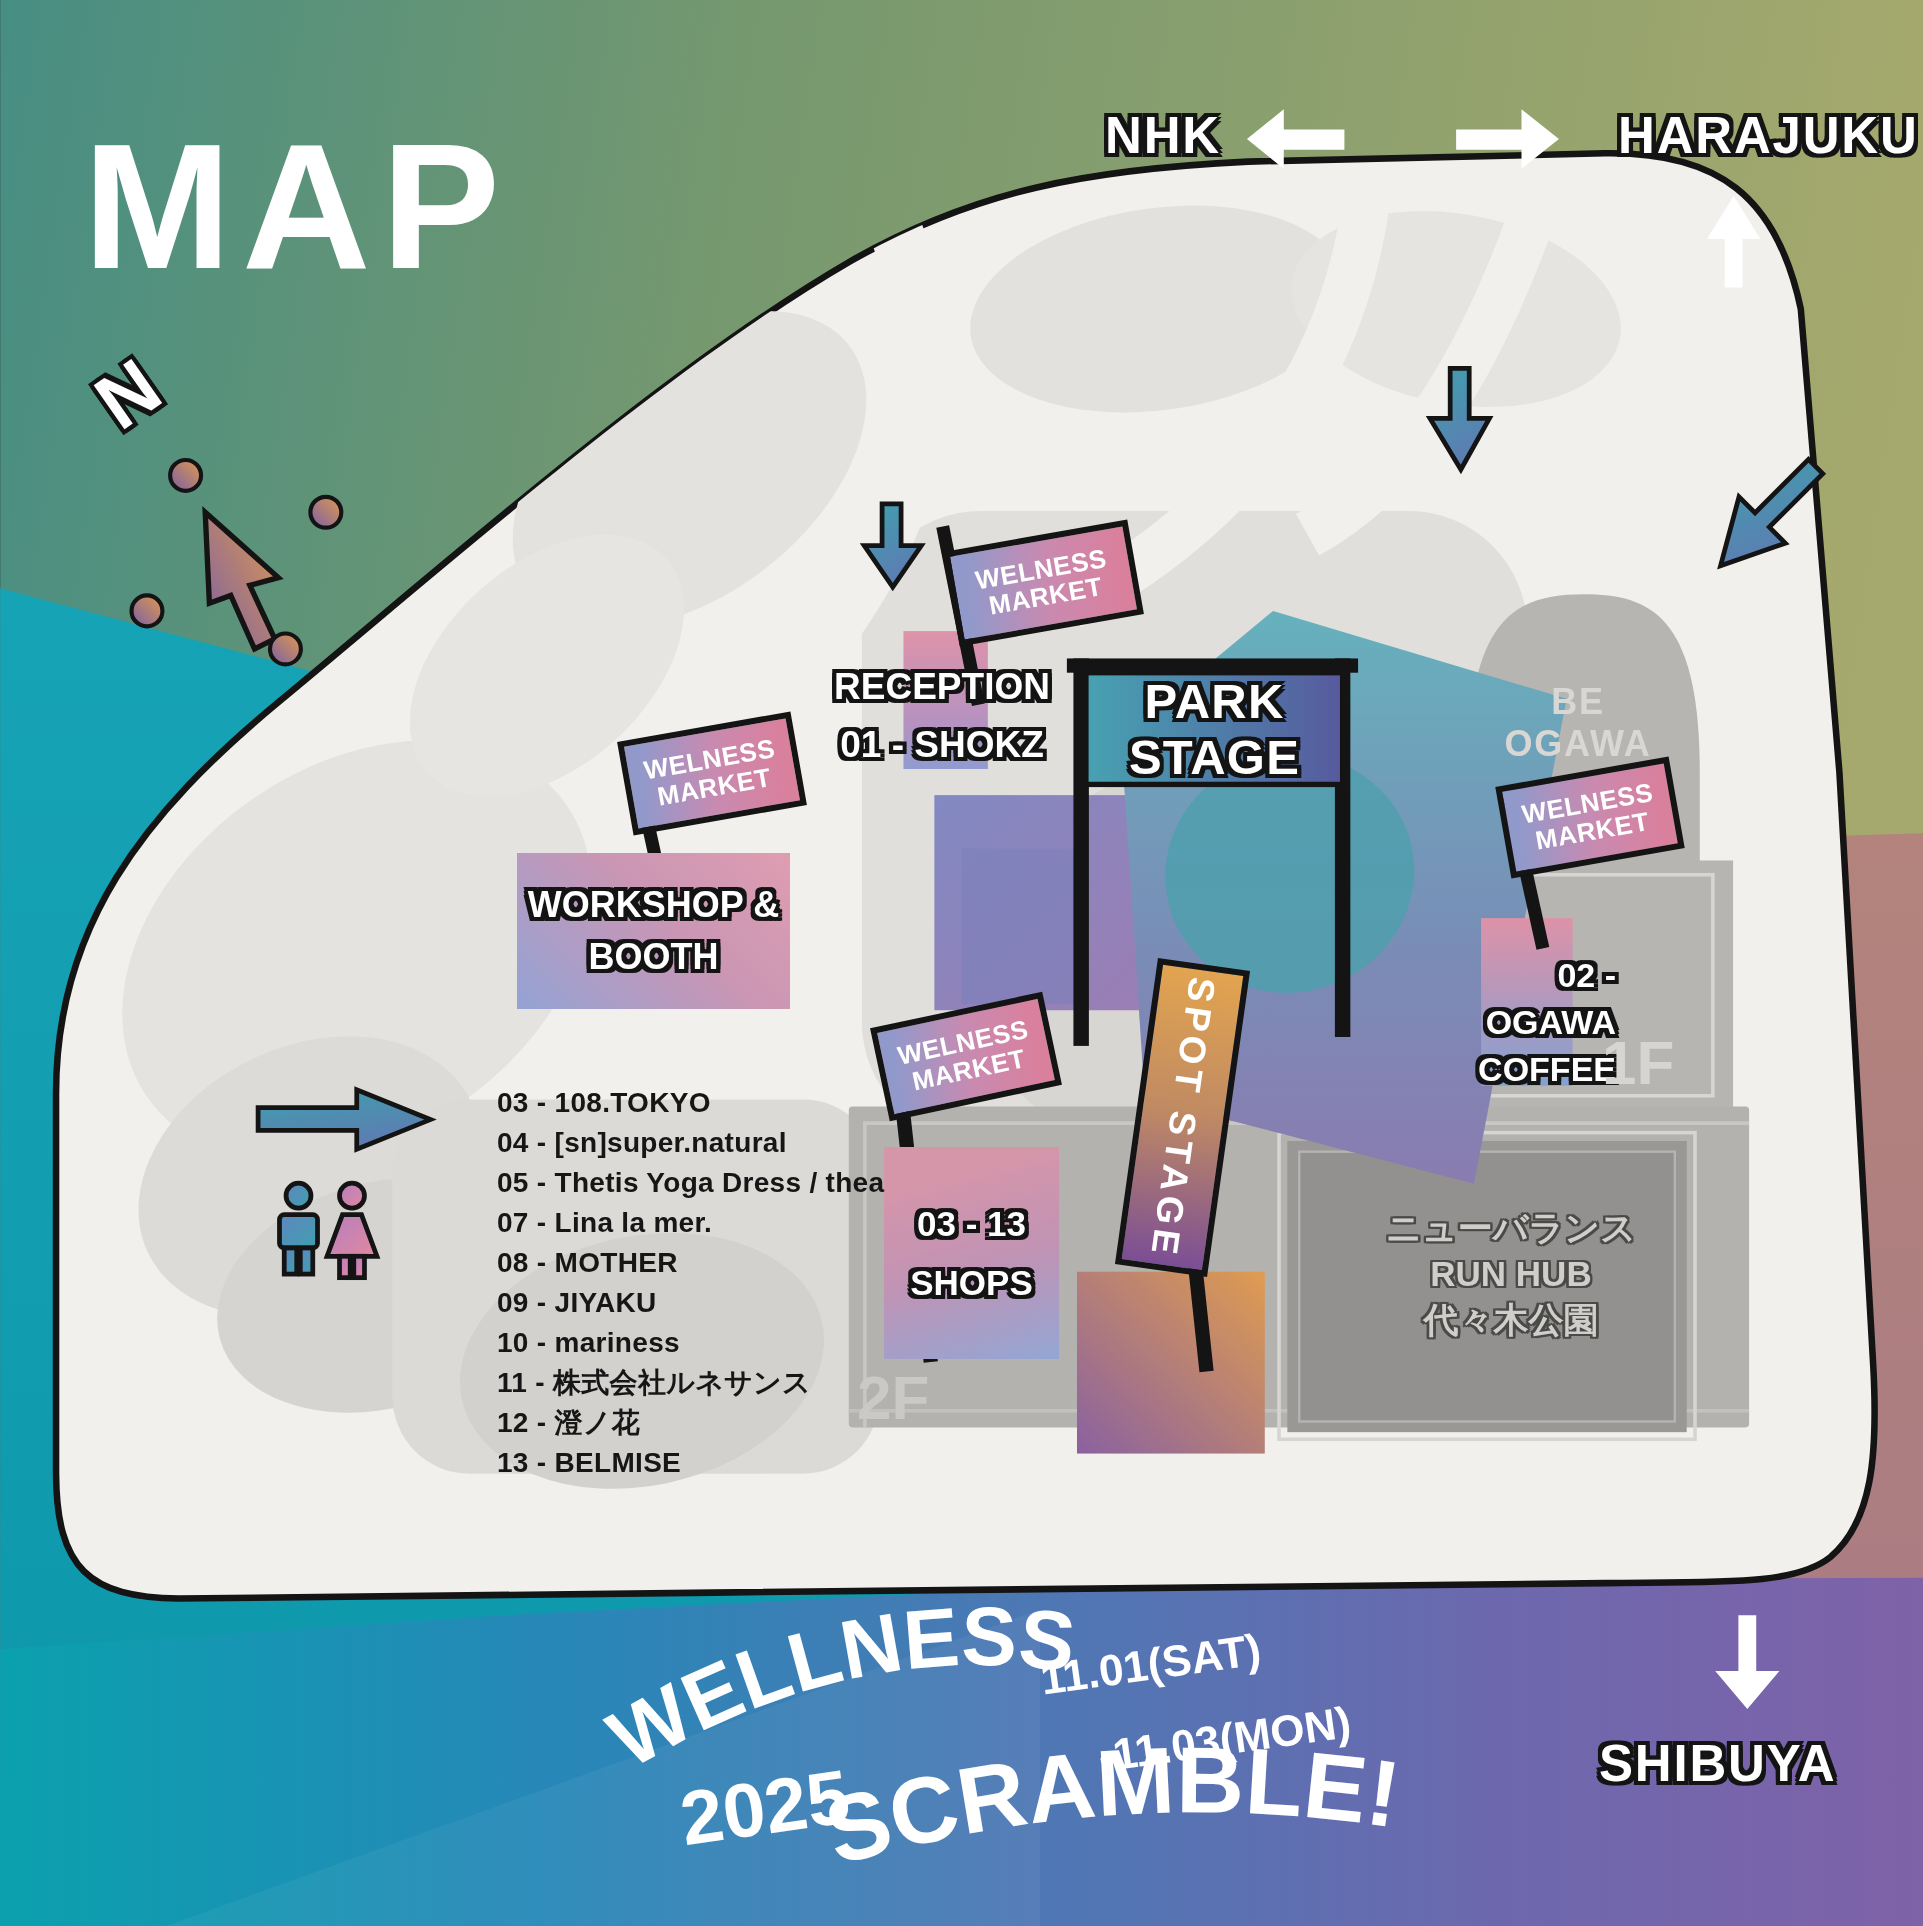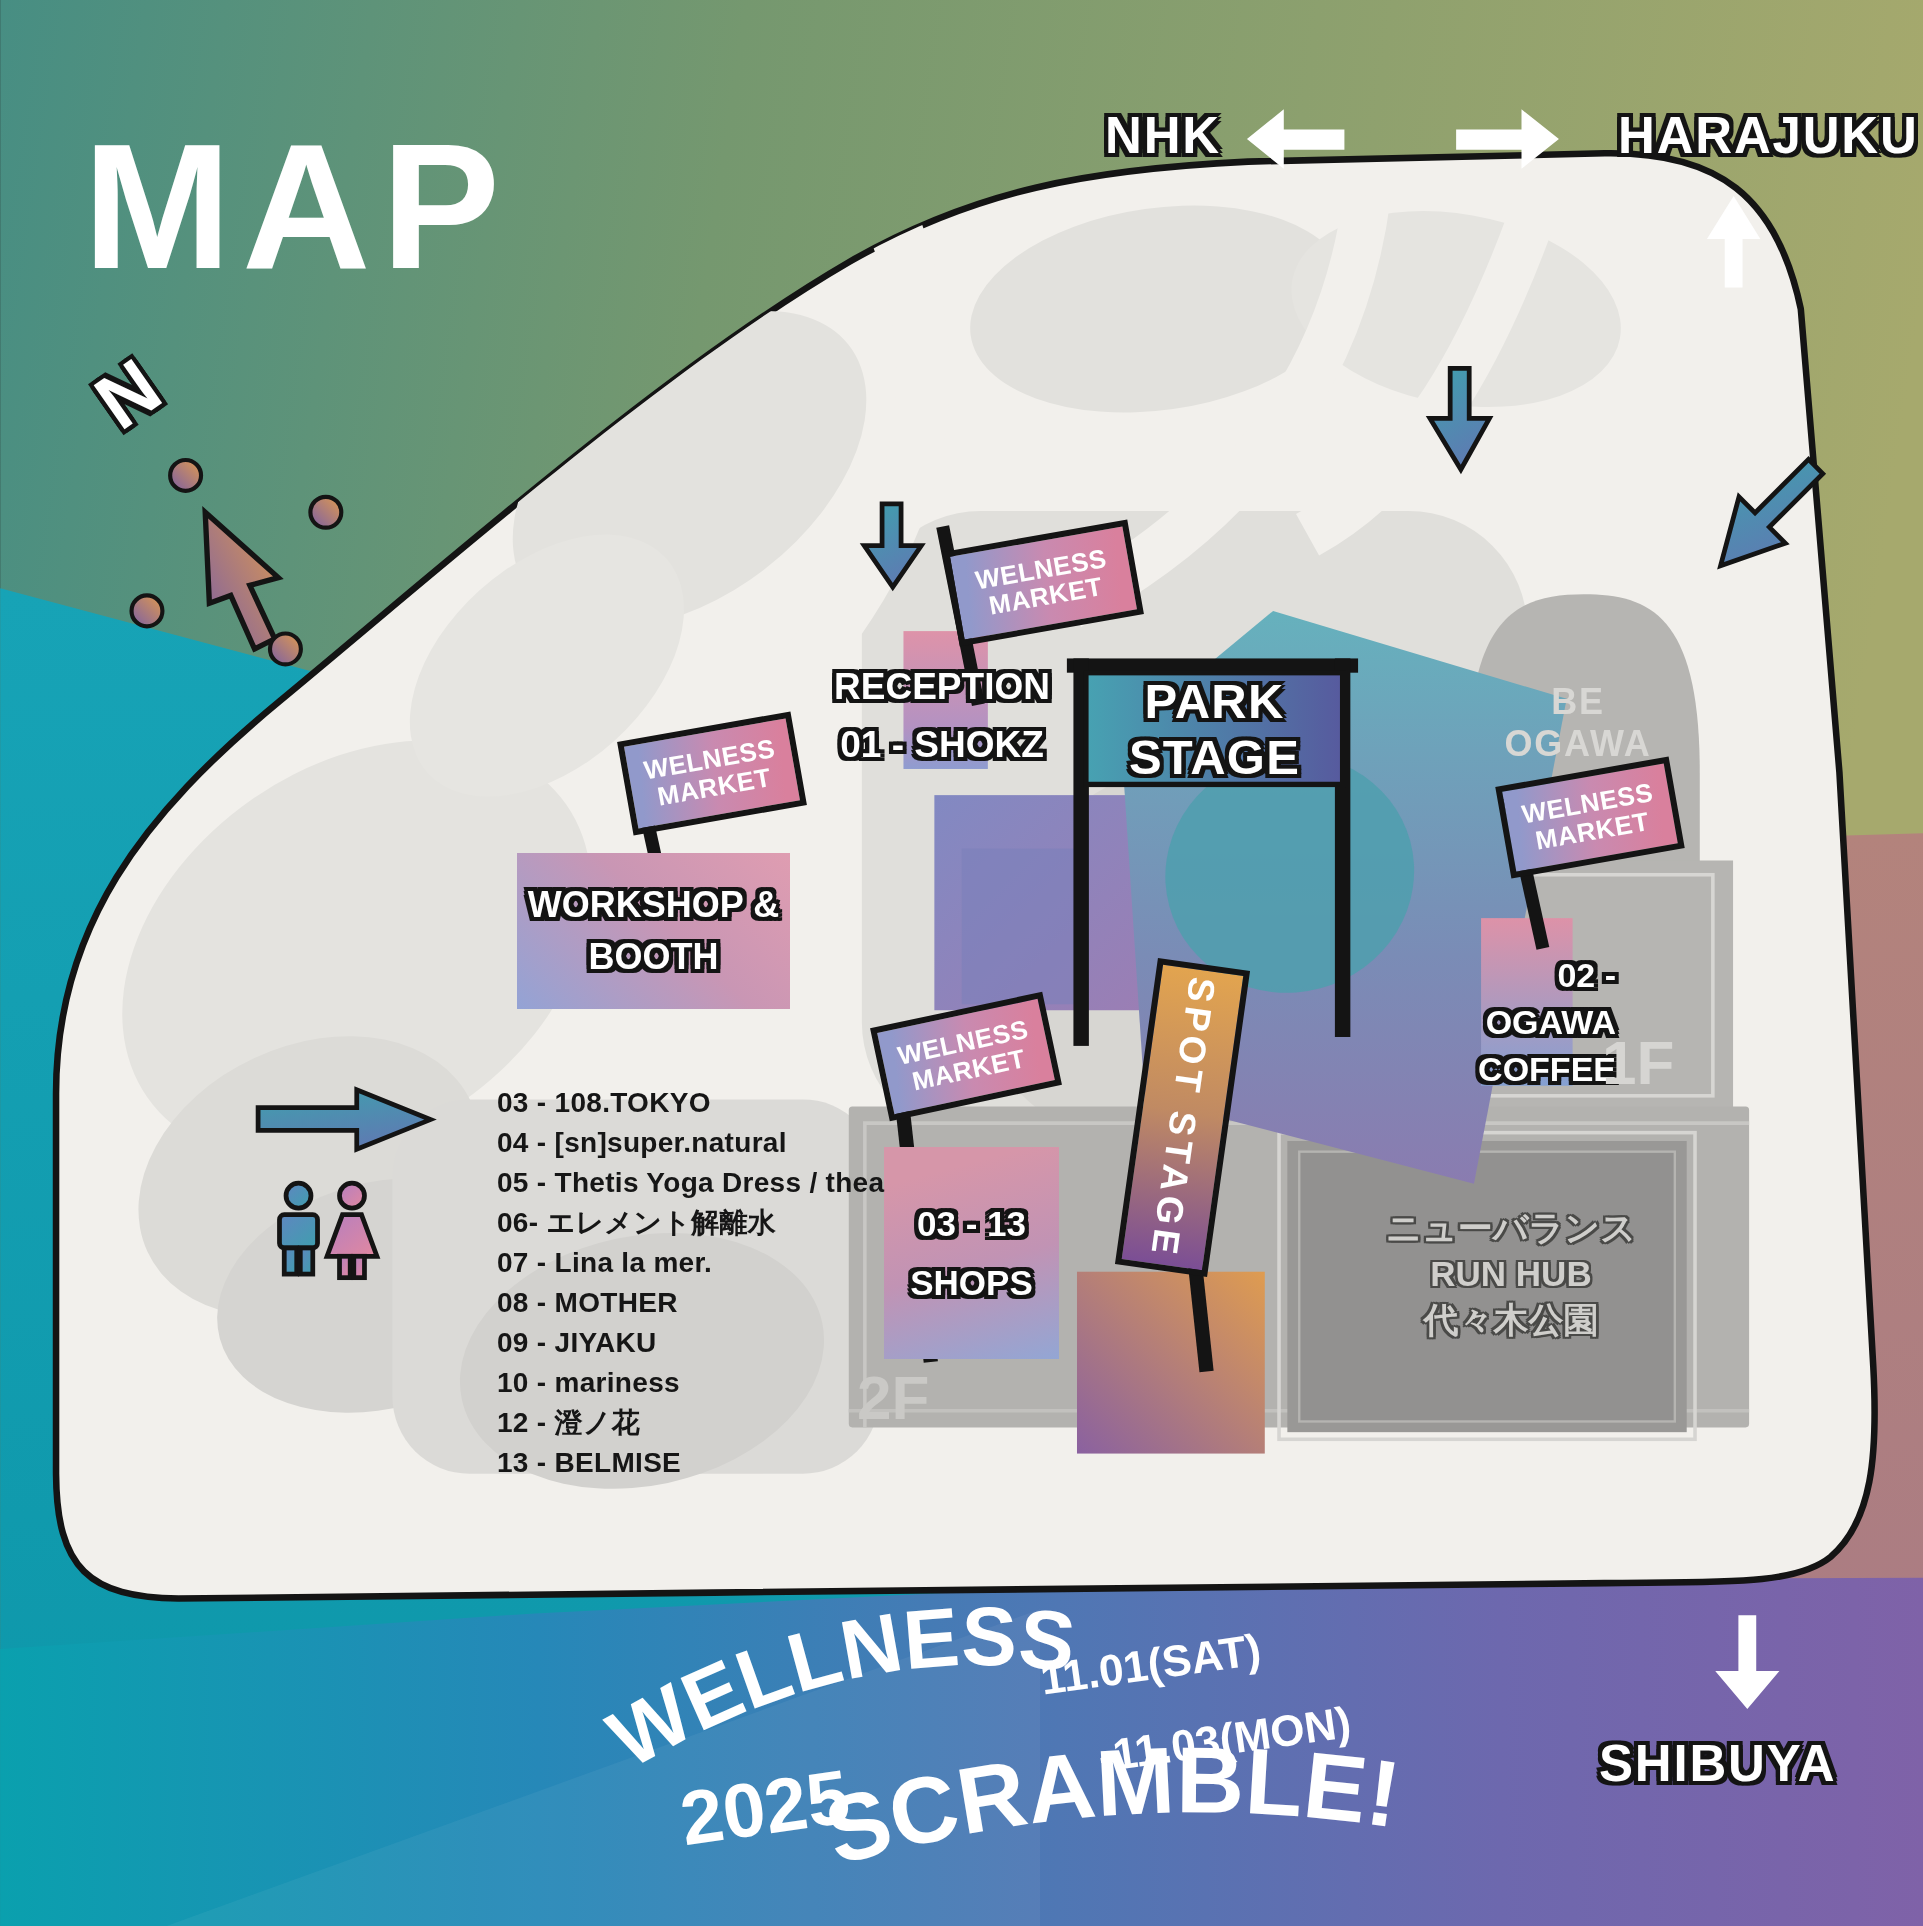--- a/index.html
+++ b/index.html
@@ -282,23 +282,23 @@
   <div>代々木公園</div>
 </div>
 
 <div class="abs floor" style="left:1602px;top:1027px;color:#d6d5d2;">1F</div>
 <div class="abs floor" style="left:857px;top:1362px;color:#cac9c6;">2F</div>
 
 <div class="abs shop-list">
       <div>03 - 108.TOKYO</div>
       <div>04 - [sn]super.natural</div>
       <div>05 - Thetis Yoga Dress / thea</div>
-      <div>06- エレメント解離水</div>
       <div>07 - Lina la mer.</div>
       <div>08 - MOTHER</div>
       <div>09 - JIYAKU</div>
       <div>10 - mariness</div>
+      <div>11 - 株式会社ルネサンス</div>
       <div>12 - 澄ノ花</div>
       <div>13 - BELMISE</div>
     </div>
 
 </div>
 
 
 </body></html>

